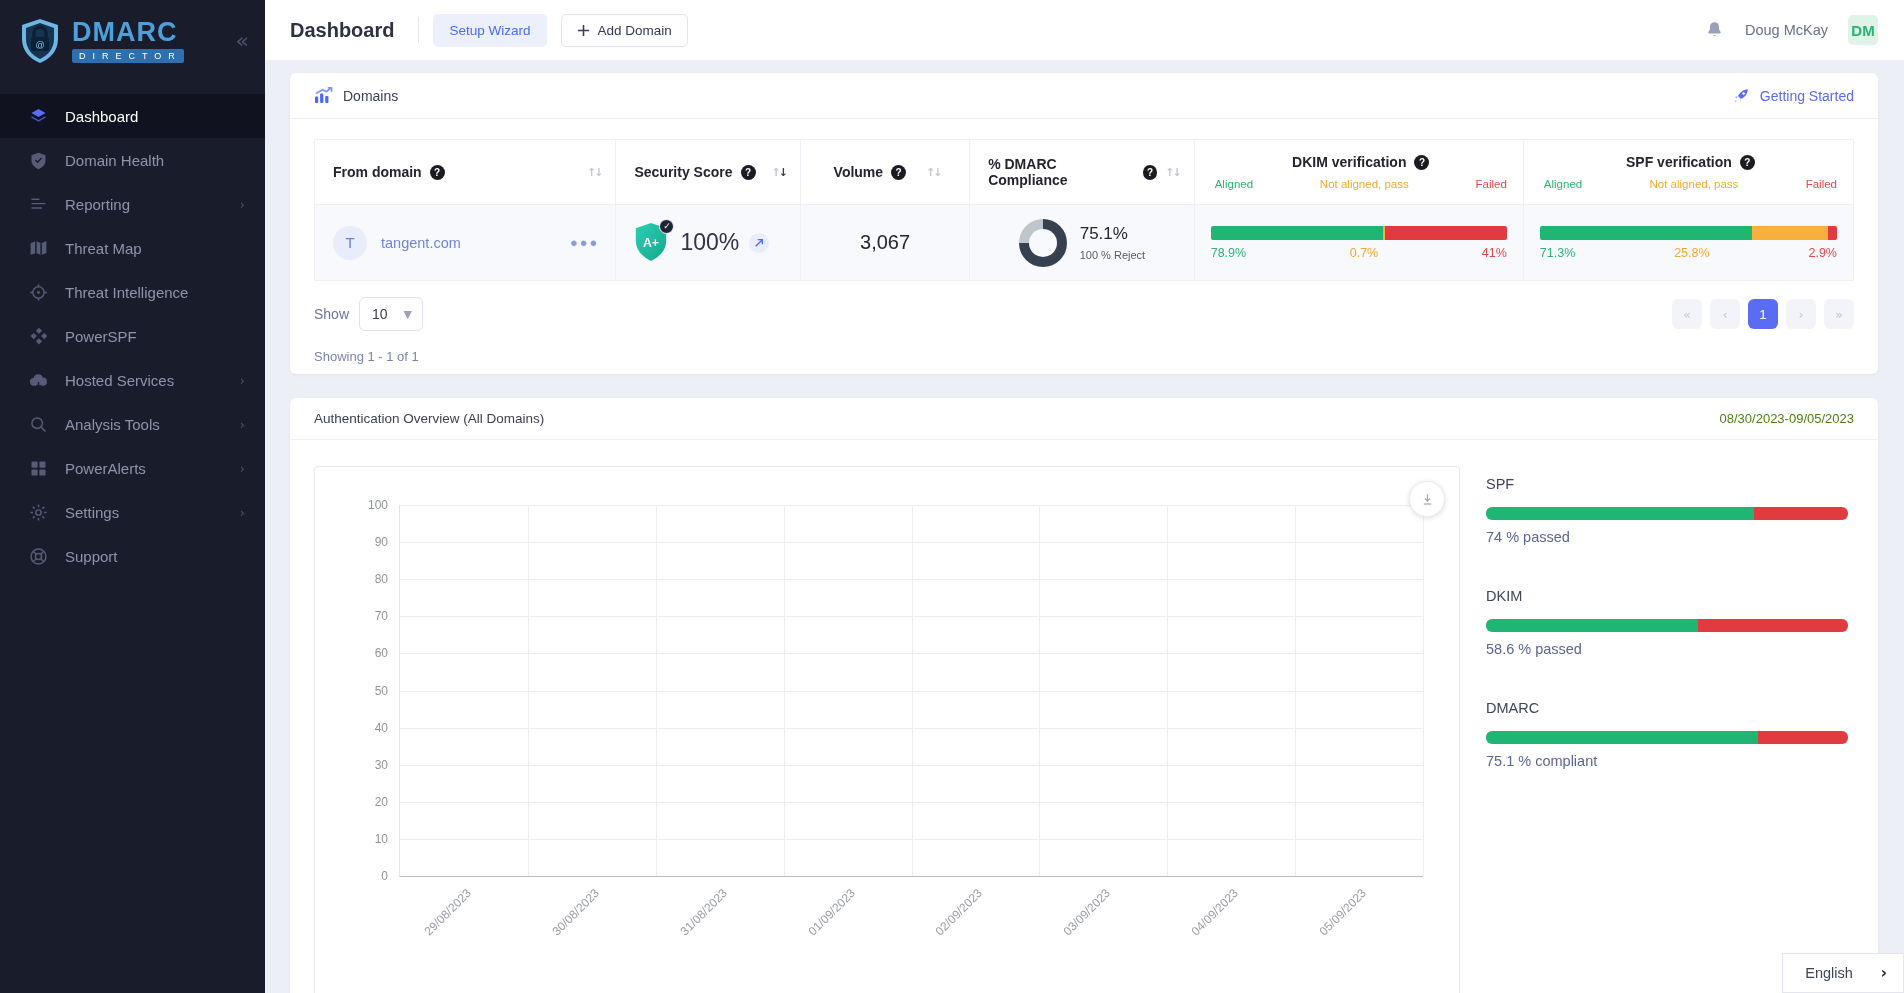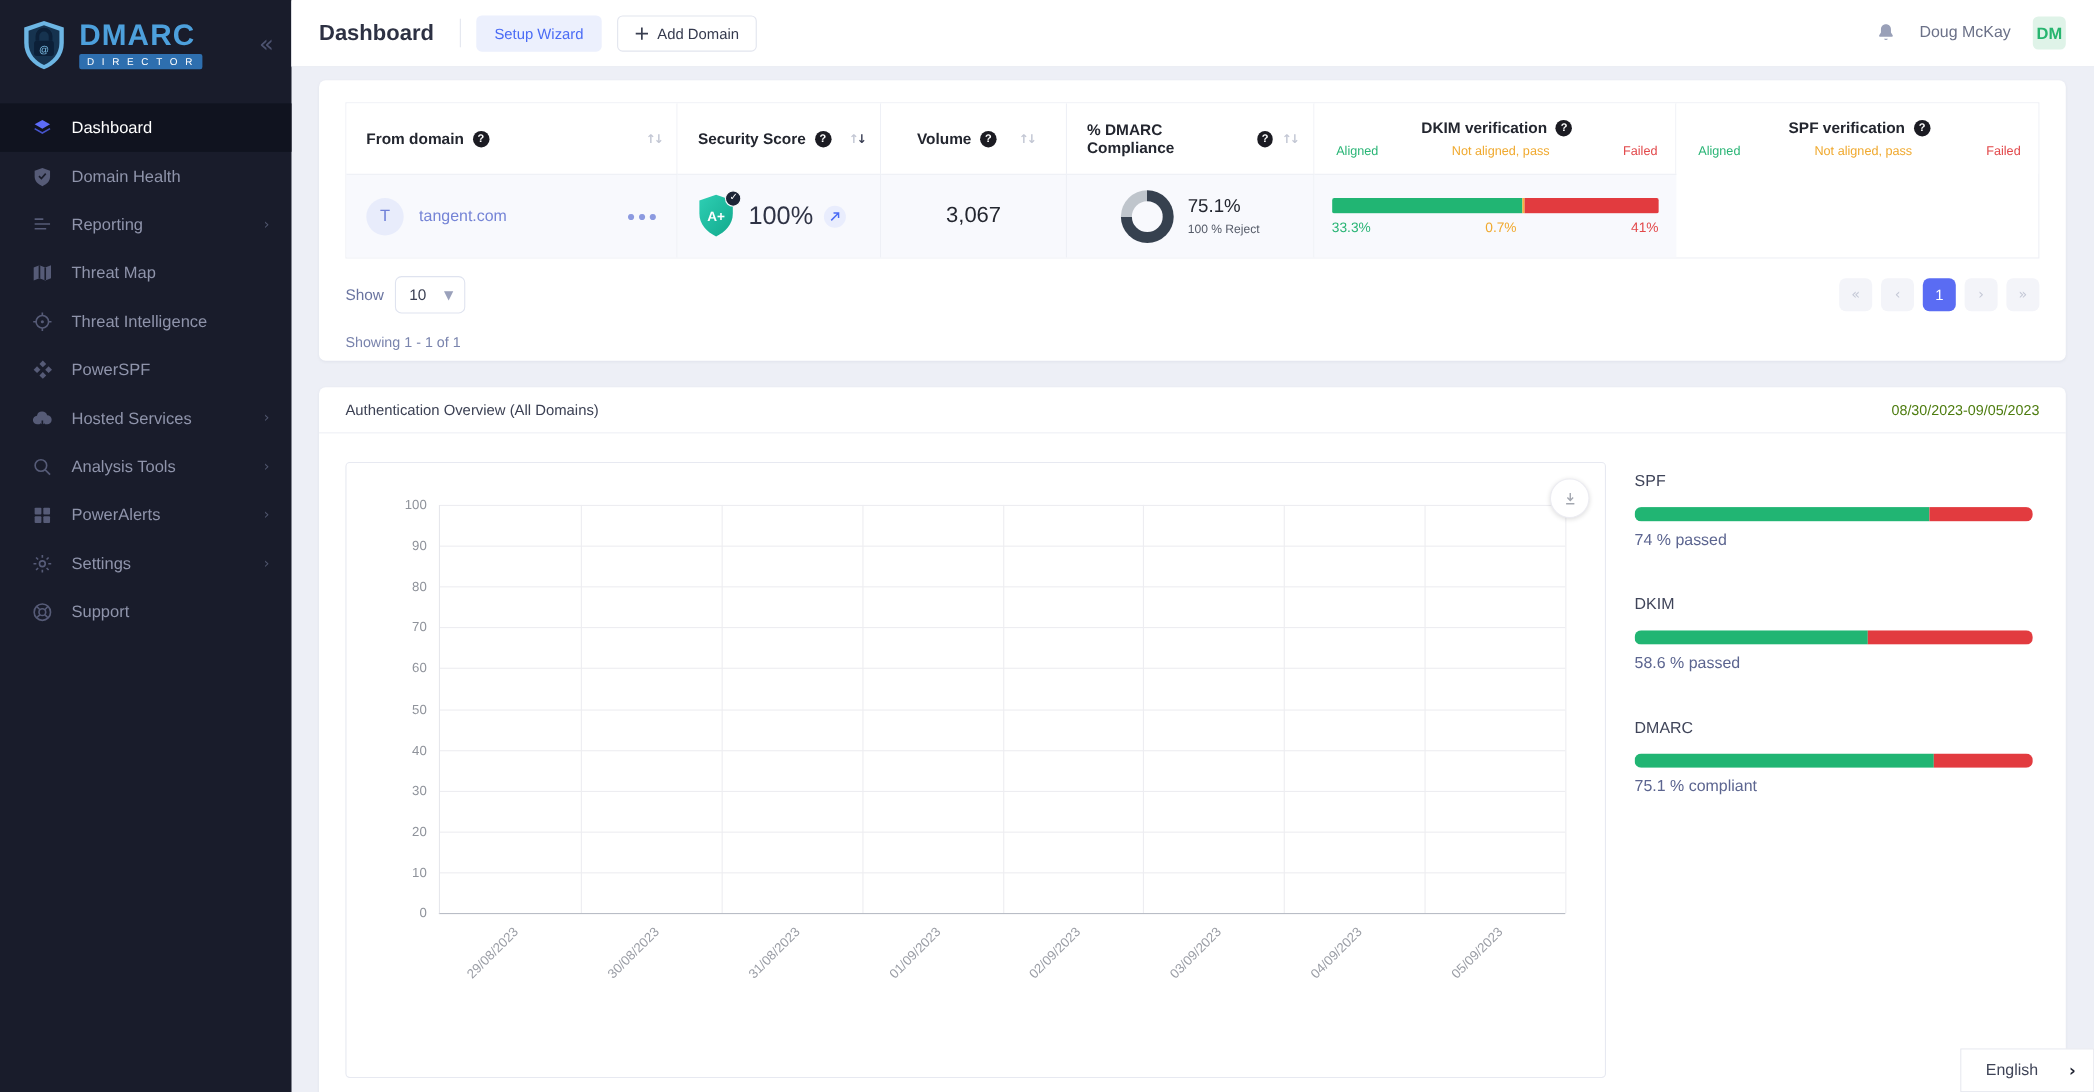--- a/index.html
+++ b/index.html
@@ -268,20 +268,39 @@
         <path d="M10 18a2.2 2.2 0 0 0 4 0z" fill="#99a0b8"></path>
       </svg>
       <span class="username" style="cursor:pointer">Doug McKay</span>
       <div class="avatar">DM</div>
     </div>
   </header>
 
   <div class="content">
 
     <section class="card">
+      <div class="card-head">
+        <svg width="19" height="17" viewBox="0 0 20 18">
+          <rect x="1" y="10" width="3.4" height="7" rx="1" fill="#4a6bf5"></rect>
+          <rect x="6.4" y="7" width="3.4" height="10" rx="1" fill="#4a6bf5"></rect>
+          <rect x="11.8" y="9.5" width="3.4" height="7.5" rx="1" fill="#4a6bf5"></rect>
+          <path d="M2 7 9 3l4 2 5-4" stroke="#7e95f8" stroke-width="1.8" fill="none"></path>
+          <path d="M14.5 1h4v4" stroke="#7e95f8" stroke-width="1.8" fill="none"></path>
+        </svg>
+        <span class="card-title">Domains</span>
+        <span class="getting-started">
+          <svg width="19" height="19" viewBox="0 0 24 24">
+            <path d="M20 4c-4.5.3-8 2.2-10.4 5.6l-2 3 3.8 3.8 3-2C17.8 12 19.7 8.5 20 4z" fill="#5b6af0"></path>
+            <circle cx="14.6" cy="9.4" r="1.6" fill="#fff"></circle>
+            <path d="M7 13l-3.4 1 2.6 1.5zM11 17l-1 3.4 1.5-2.6z" fill="#8d97f5"></path>
+            <path d="M5.5 18.5 4 20" stroke="#b0b6cf" stroke-width="1.6"></path>
+          </svg>
+          <span>Getting Started</span>
+        </span>
+      </div>
       <div class="card-body">
         <div class="tbl">
           <div class="trow thead">
             <div class="th c1">
               <div class="th-line">
                 <span>From domain</span>
                 <span class="q-icon"></span>
                 <span class="sort glyph"></span>
               </div>
             </div>
@@ -367,23 +386,35 @@
                 <div class="comp-note">100 % Reject</div>
               </div>
             </div>
             <div class="td c5">
               <div class="vbar" id="dkim-bar">
                   <div style="width: 58.3%; background: rgb(33, 181, 115);"></div>
                   <div style="width: 0.7%; background: rgb(247, 176, 60);"></div>
                   <div style="width: 41%; background: rgb(226, 59, 63);"></div>
                 </div>
               <div class="pct-row">
-                <span class="lab-green">33.3%</span>
+                <span class="lab-green">78.9%</span>
                 <span class="lab-yellow">0.7%</span>
                 <span class="lab-red">41%</span>
+              </div>
+            </div>
+            <div class="td c6">
+              <div class="vbar" id="spf-bar">
+                  <div style="width: 71.3%; background: rgb(33, 181, 115);"></div>
+                  <div style="width: 25.8%; background: rgb(247, 176, 60);"></div>
+                  <div style="width: 2.9%; background: rgb(226, 59, 63);"></div>
+                </div>
+              <div class="pct-row">
+                <span class="lab-green">71.3%</span>
+                <span class="lab-yellow">25.8%</span>
+                <span class="lab-red">2.9%</span>
               </div>
             </div>
           </div>
         </div>
 
         <div class="pagi-row">
           <span class="show-label">Show</span>
           <div class="page-size">
             <span>10</span>
             <span class="chev glyph">▼</span>

